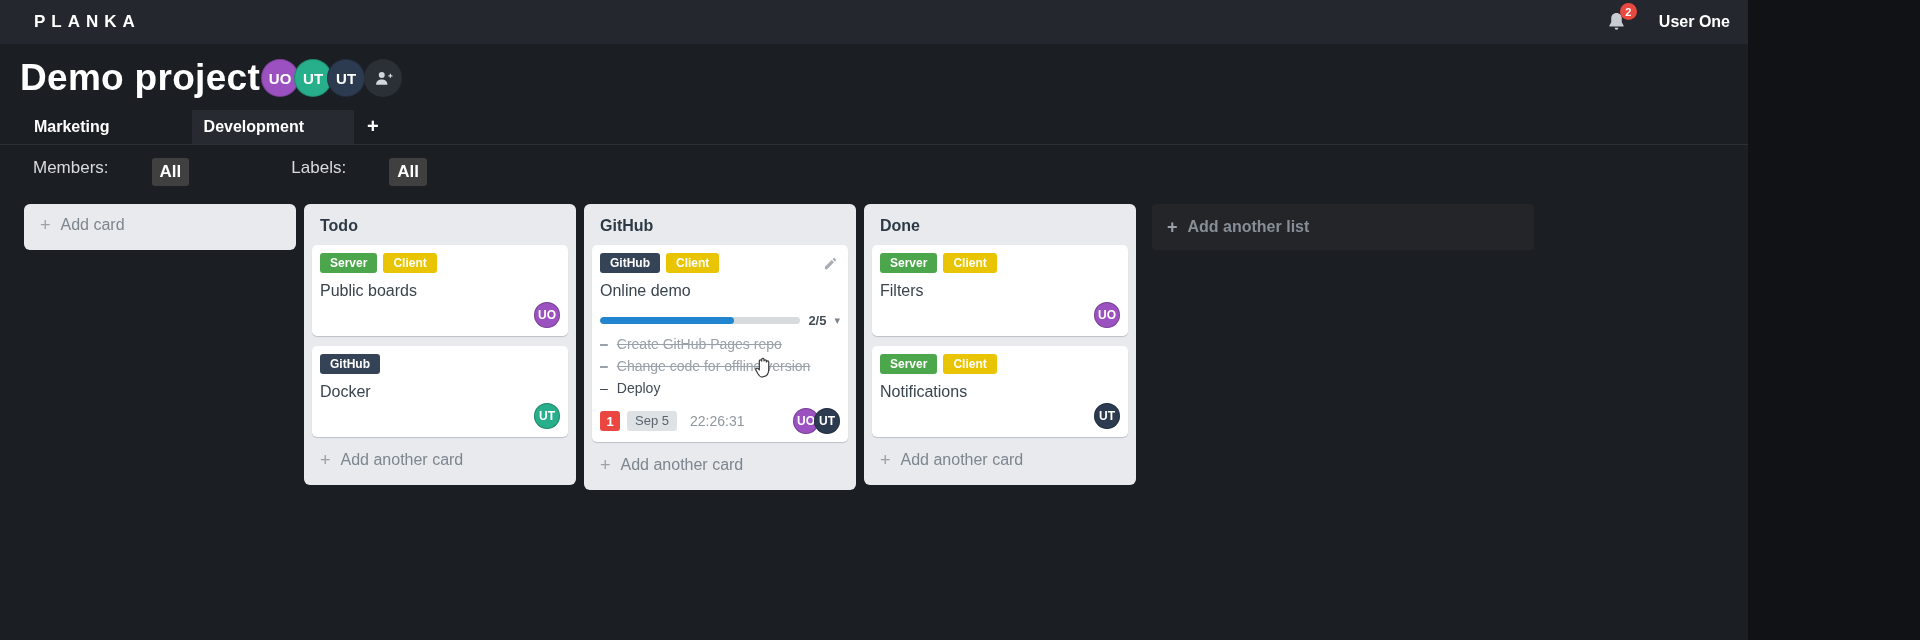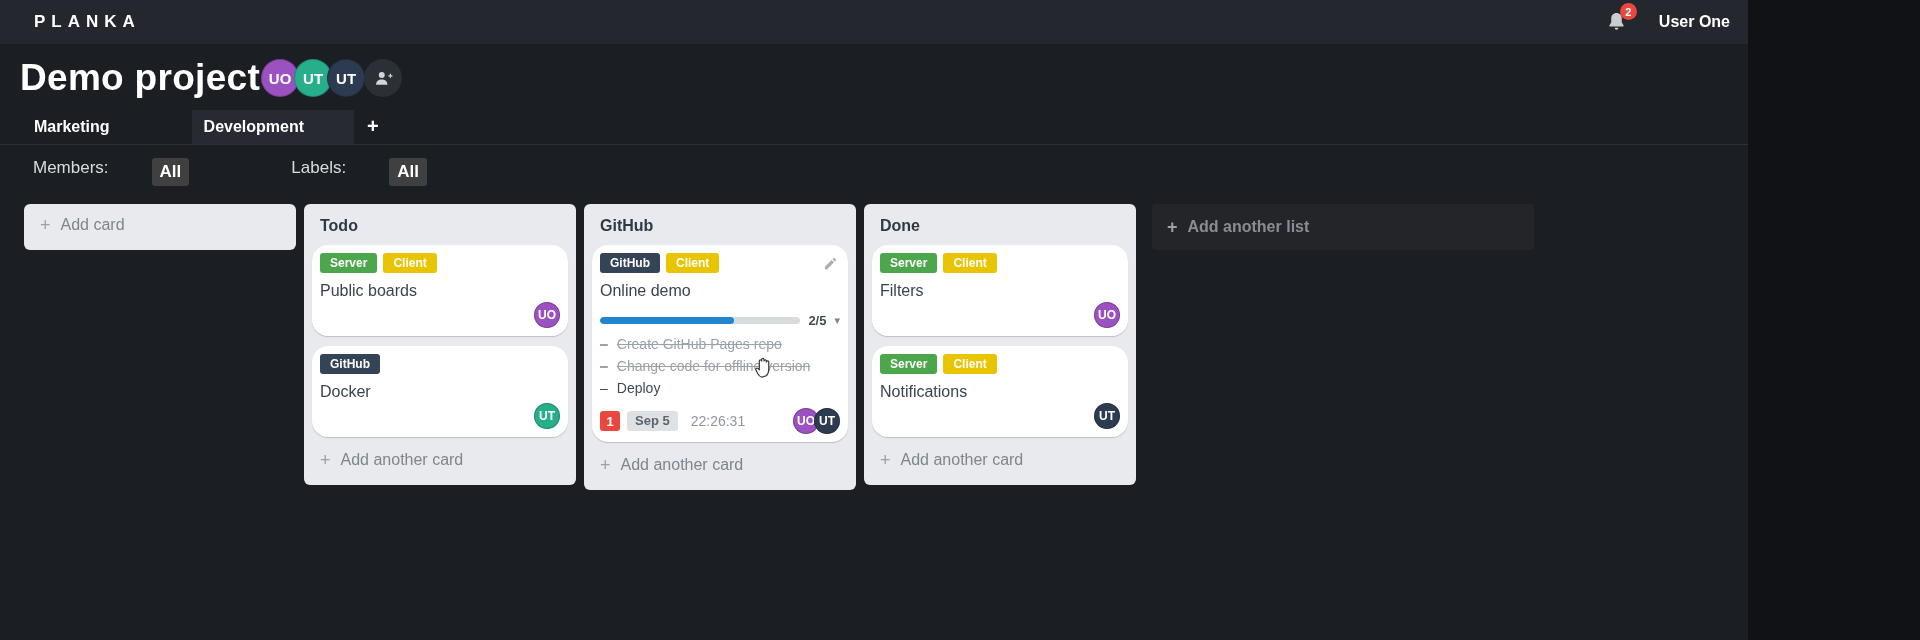--- a/index.html
+++ b/index.html
@@ -39,21 +39,21 @@
   .filterbar{display:flex;align-items:flex-start;padding:13px 0 0 33px;font-size:17px;gap:32px;}
   .filter-label{color:#d9dbde;}
   .filter-chip{background:#404040;color:#fff;font-weight:700;border-radius:3px;padding:4px 8px;
                margin-left:11px;cursor:pointer;}
   .filter-gap{width:38px;}
 
   
   .board{position:absolute;left:24px;top:204px;right:0;display:flex;gap:8px;align-items:flex-start;}
   .list{width:272px;background:#e8eaed;border-radius:6px;padding:8px;box-sizing:border-box;flex:none;}
   .list-title{font-size:16px;font-weight:700;color:#2d3a46;padding:5px 8px 10px;cursor:pointer;}
-  .card{background:#fff;border-radius:16px;box-shadow:0 1px 1px rgba(9,30,66,.2);padding:8px;
+  .card{background:#fff;border-radius:5px;box-shadow:0 1px 1px rgba(9,30,66,.2);padding:8px;
         margin-bottom:10px;position:relative;cursor:pointer;}
   .chips{display:flex;gap:6px;}
   .chip{height:20px;border-radius:3px;color:#fff;font-size:12px;font-weight:700;
         display:flex;align-items:center;padding:0 10px;}
   .card-title{font-size:16px;color:#3a444e;margin-top:9px;}
   .avatars-row{display:flex;justify-content:flex-end;margin-top:2px;min-height:26px;}
   .card-avatar{width:26px;height:26px;border-radius:50%;display:flex;align-items:center;justify-content:center;
                color:#fff;font-weight:700;font-size:12px;margin-left:-5px;
                box-shadow:inset 0 0 0 1px rgba(0,0,0,.22);}
   .edit-btn{position:absolute;top:9px;right:8px;background:none;border:none;padding:2px;cursor:pointer;opacity:.85;}
@@ -64,21 +64,21 @@
   .progress-label{font-size:13px;color:#444d56;font-weight:700;}
   .caret{color:#7c858d;font-size:11px;cursor:pointer;line-height:1;}
 
   .tasks{margin-top:5px;}
   .task{font-size:14px;color:#404b55;padding:3px 0;display:flex;gap:9px;align-items:baseline;}
   .task.done{color:#9aa1a9;text-decoration:line-through;}
 
   .badges-row{display:flex;align-items:center;margin-top:9px;}
   .notif-badge{background:#e9473f;color:#fff;font-weight:700;font-size:13px;border-radius:3px;
                width:20px;height:20px;display:flex;align-items:center;justify-content:center;}
-  .due-chip{background:#dfe2e5;color:#5a6570;font-size:13px;font-weight:700;border-radius:3px;
+  .due-chip{background:#dfe2e5;color:#5a6570;font-size:13px;font-weight:400;border-radius:3px;
             padding:0 8px;height:20px;line-height:20px;margin-left:7px;cursor:pointer;}
   .timer{color:#8f969d;font-size:14px;margin-left:13px;cursor:pointer;}
   .flex-spacer{flex:1;}
 
   .list-footer{display:flex;align-items:center;gap:10px;color:#7d868e;font-size:16px;
                padding:4px 8px 8px;cursor:pointer;}
   .plus-glyph{font-size:18px;color:#9aa1a8;line-height:1;}
 
   .add-list{margin-left:8px;width:382px;height:46px;background:rgba(255,255,255,.035);border-radius:4px;
             display:flex;align-items:center;gap:10px;color:#878e96;font-size:16px;font-weight:700;

